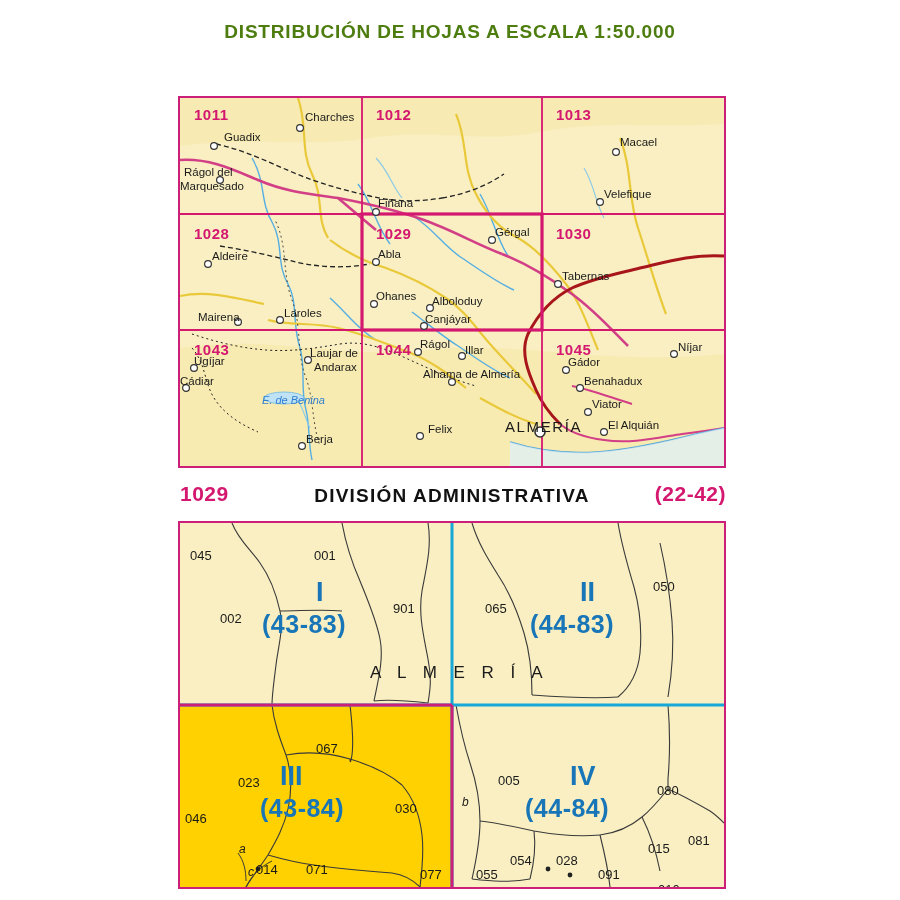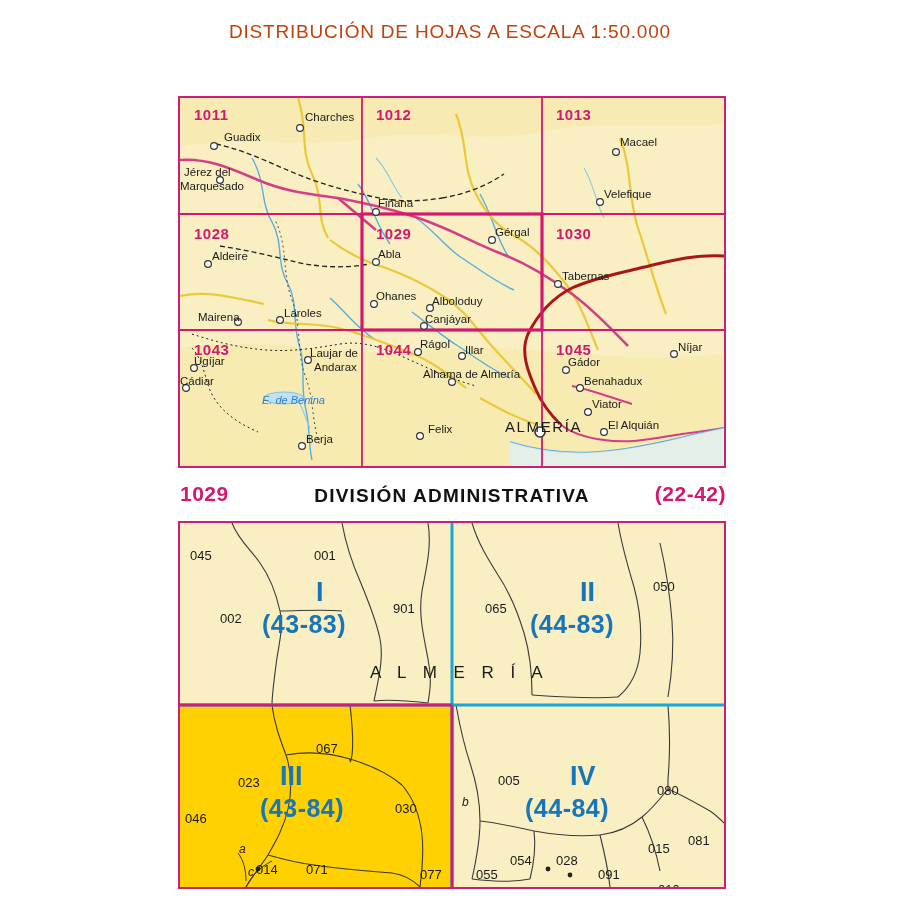--- a/index.html
+++ b/index.html
@@ -29,23 +29,23 @@
   }
   .title-main {
     font-size: 30px;
     font-weight: bold;
     letter-spacing: 2.5px;
     color: #111;
   }
   .title-sub {
     margin-top: 7px;
     font-size: 19px;
-    font-weight: normal;
+    font-weight: bold;
     letter-spacing: 0.8px;
-    color: #c2410c;
+    color: #4d7c0f;
   }
 
   
   .upper-panel {
     position: absolute;
     left: 178px;
     top: 96px;
     width: 548px;
     height: 372px;
     background: #fde047;
@@ -289,21 +289,21 @@
       <div class="sheet-label" style="left:376px; top:127px;">1030</div>
       <div class="sheet-label" style="left:14px; top:243px;">1043</div>
       <div class="sheet-label" style="left:196px; top:243px;">1044</div>
       <div class="sheet-label" style="left:376px; top:243px;">1045</div>
     </div>
 
     <div>
       <div class="town" style="left:125px; top:13px;">Charches</div>
       <div class="town" style="left:4px;   top:33px;margin-left:40px;">Guadix</div>
       <div class="town" style="left:440px; top:38px;">Macael</div>
-      <div class="town" style="left:4px;   top:68px;">Jérez del</div>
+      <div class="town" style="left:4px;   top:68px;">Rágol del</div>
       <div class="town" style="left:0px;   top:82px;">Marquesado</div>
       <div class="town" style="left:424px; top:90px;">Velefique</div>
       <div class="town" style="left:198px; top:99px;">Fiñana</div>
       <div class="town" style="left:315px; top:128px;">Gérgal</div>
       <div class="town" style="left:32px;  top:152px;">Aldeire</div>
       <div class="town" style="left:198px; top:150px;">Abla</div>
       <div class="town" style="left:382px; top:172px;">Tabernas</div>
       <div class="town" style="left:252px; top:197px;">Alboloduy</div>
       <div class="town" style="left:196px; top:192px;">Ohanes</div>
       <div class="town" style="left:245px; top:215px;">Canjáyar</div>

